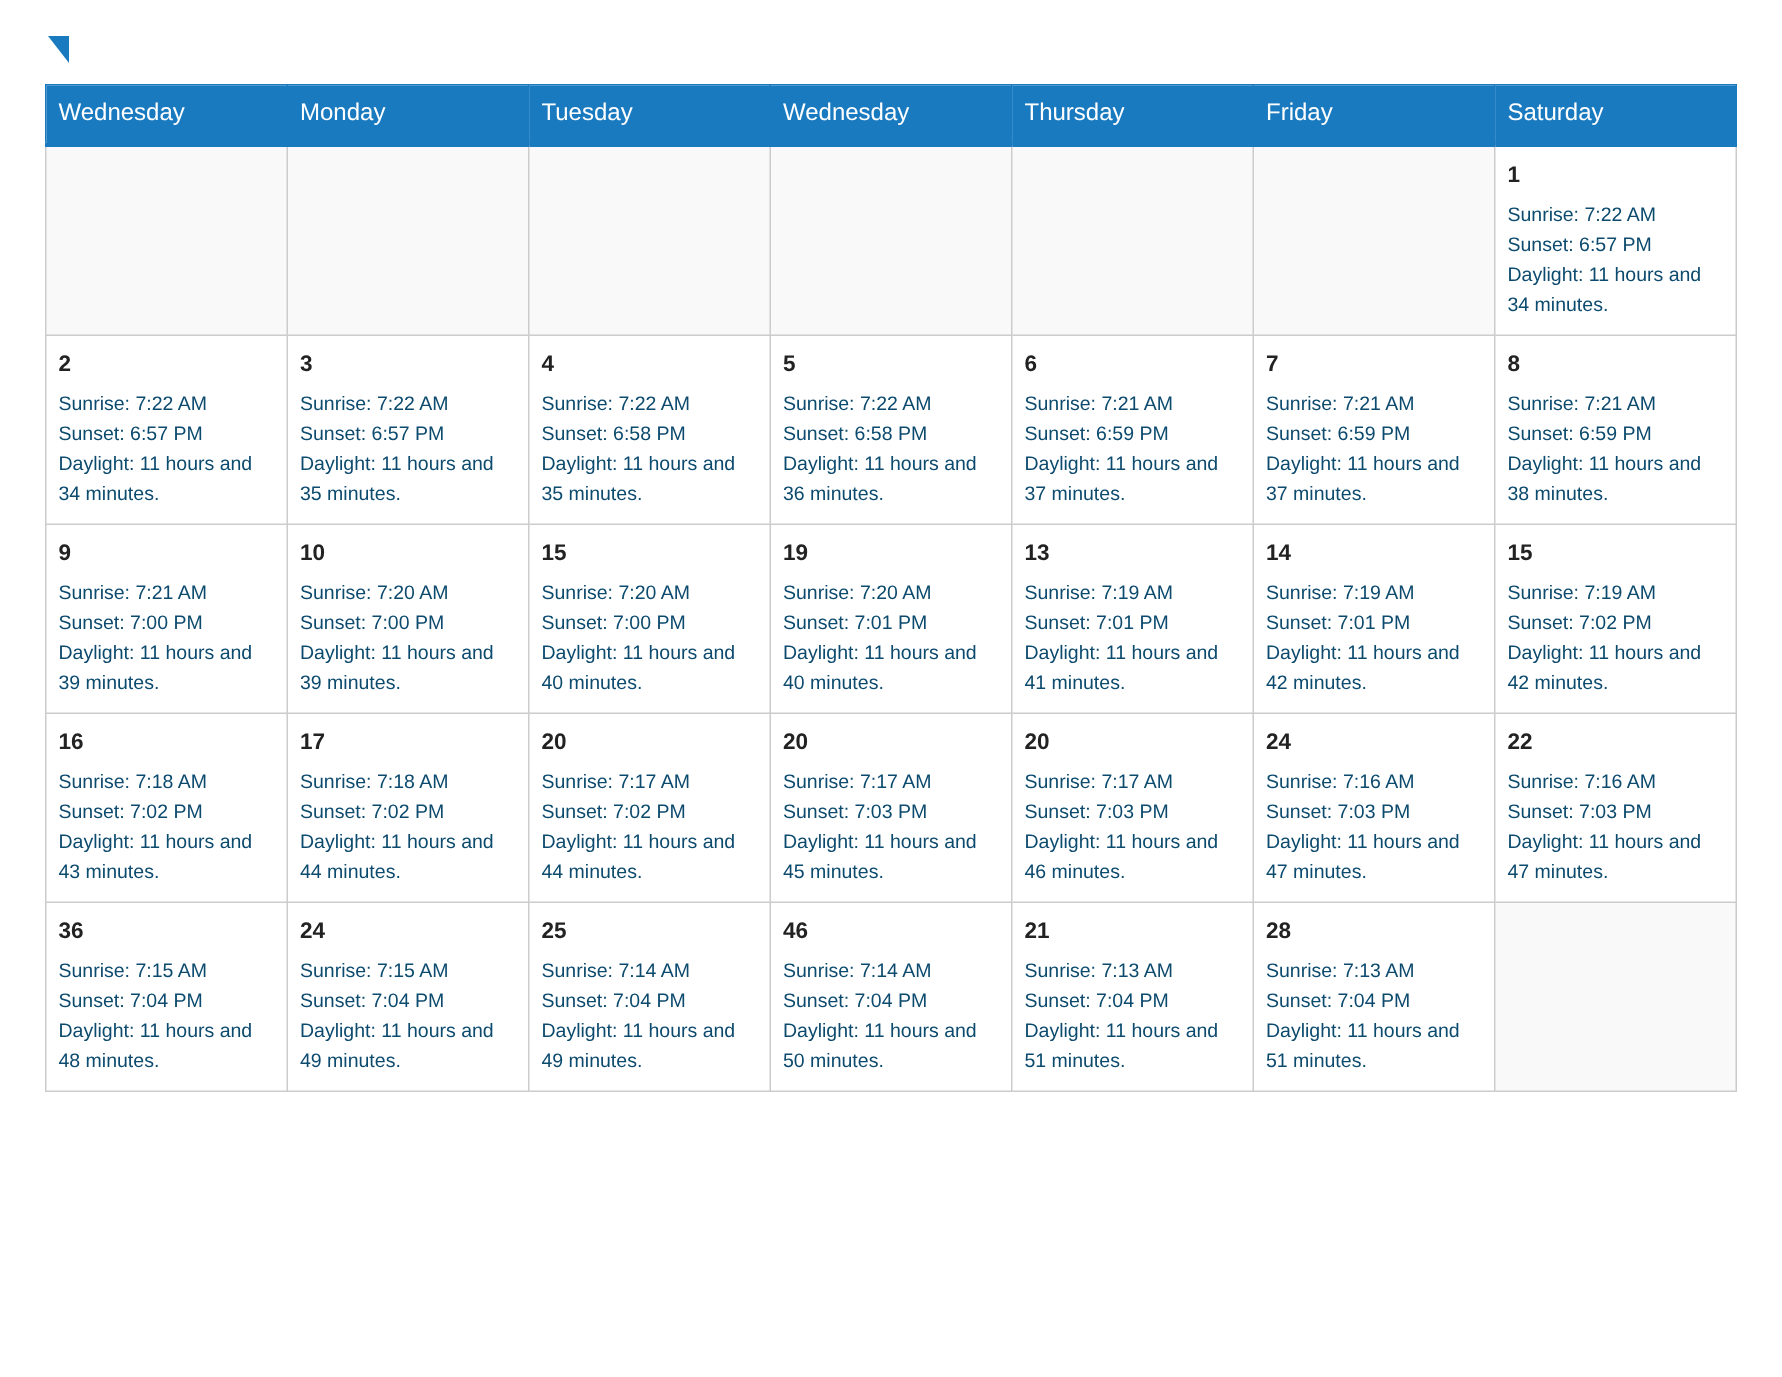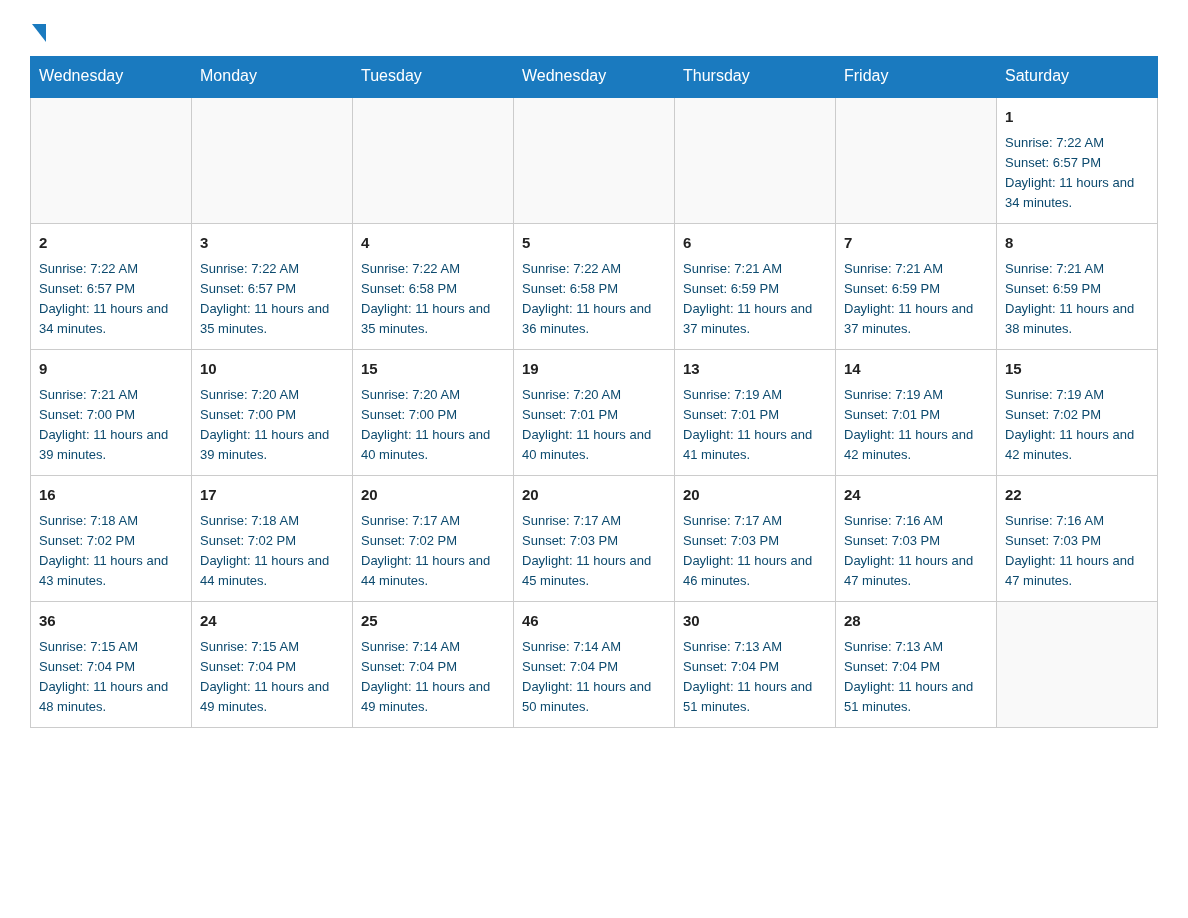--- a/index.html
+++ b/index.html
@@ -247,21 +247,21 @@
         </td>
         <td>
           <div class="day-number">25</div>
           <div class="day-info">Sunrise: 7:14 AM<br>Sunset: 7:04 PM<br>Daylight: 11 hours and 49 minutes.</div>
         </td>
         <td>
           <div class="day-number">46</div>
           <div class="day-info">Sunrise: 7:14 AM<br>Sunset: 7:04 PM<br>Daylight: 11 hours and 50 minutes.</div>
         </td>
         <td>
-          <div class="day-number">30</div>
+          <div class="day-number">21</div>
           <div class="day-info">Sunrise: 7:13 AM<br>Sunset: 7:04 PM<br>Daylight: 11 hours and 51 minutes.</div>
         </td>
         <td>
           <div class="day-number">28</div>
           <div class="day-info">Sunrise: 7:13 AM<br>Sunset: 7:04 PM<br>Daylight: 11 hours and 51 minutes.</div>
         </td>
         <td class="empty"></td>
       </tr>
     </tbody>
 </table>

